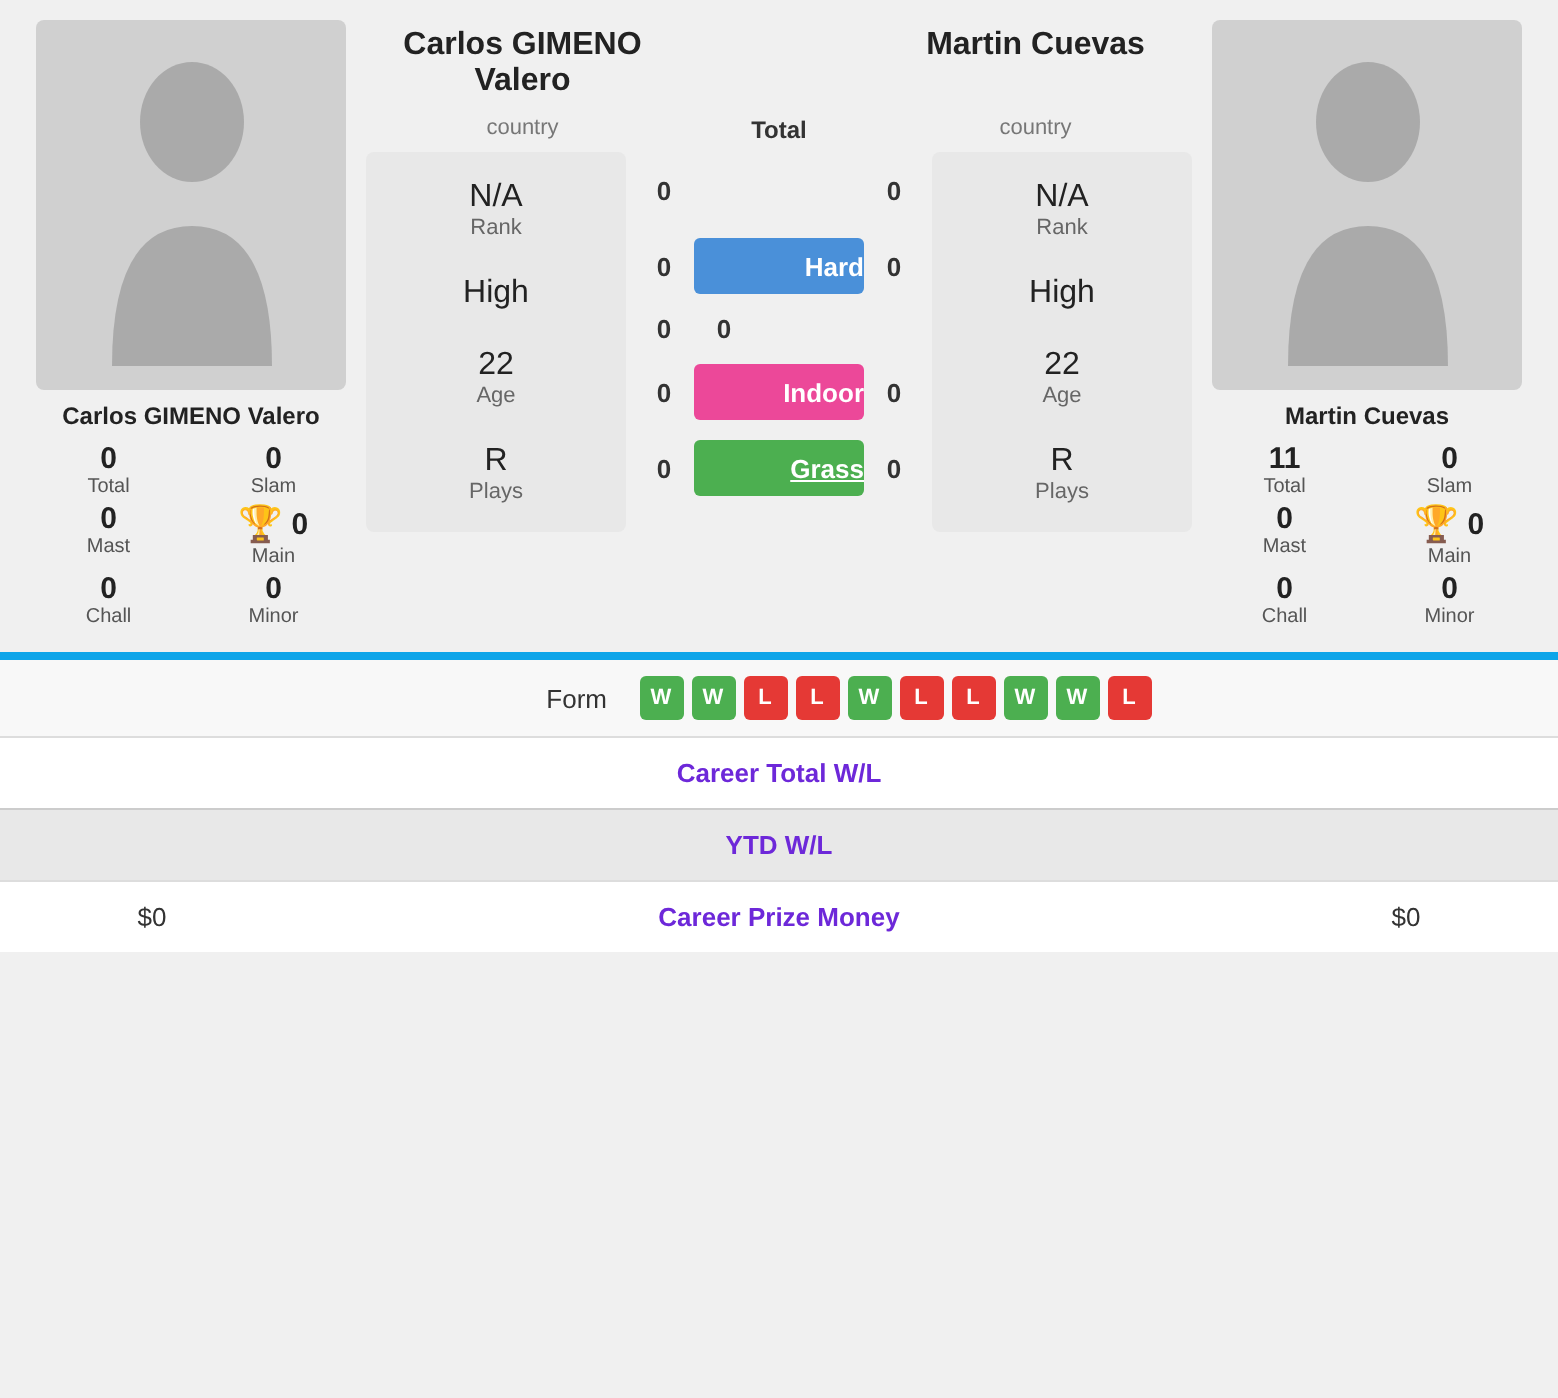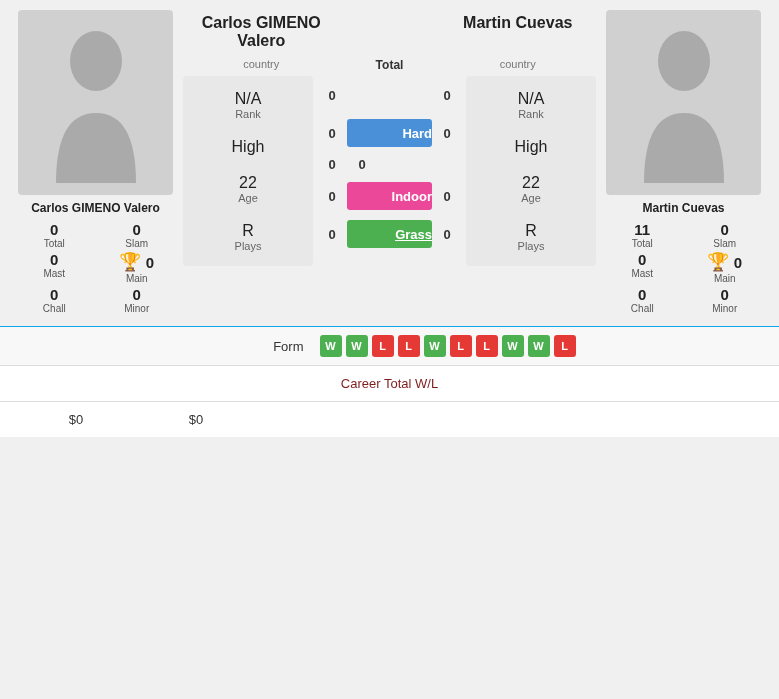--- a/index.html
+++ b/index.html
@@ -173,21 +173,21 @@
     .bottom-section {
       margin-top: 12px;
       background: #f0f0f0;
     }
 
     .form-section {
       display: flex;
       align-items: center;
       background: #f8f8f8;
       padding: 8px 16px;
-      border-top: 1px solid #0ea5e9;
+      border-top: 4px solid #0ea5e9;
     }
 
     .form-label {
       font-size: 13px;
       color: #333;
       width: 100px;
       text-align: right;
     }
 
     .form-badges {
@@ -216,22 +216,22 @@
       align-items: center;
       background: #e8e8e8;
       padding: 10px 16px;
       border-top: 1px solid #ccc;
     }
 
     .bottom-data-label {
       flex: 1;
       text-align: center;
       font-size: 13px;
-      font-weight: normal;
-      color: #7f1d1d;
+      font-weight: bold;
+      color: #6d28d9;
     }
 
     .bottom-data-left {
       width: 120px;
       text-align: center;
       font-size: 13px;
       color: #333;
     }
 
     .bottom-data-right {
@@ -446,22 +446,28 @@
       </div>
       <div style="flex:1;"></div>
     </div>
 
     <div class="bottom-white-row">
       <div style="flex:1;"></div>
       <div class="bottom-data-label">Career Total W/L</div>
       <div style="flex:1;"></div>
     </div>
 
+    <div class="bottom-data-row">
+      <div style="flex:1;"></div>
+      <div class="bottom-data-label">YTD W/L</div>
+      <div style="flex:1;"></div>
+    </div>
 
     <div class="bottom-white-row">
       <div class="bottom-data-left">$0</div>
+      <div class="bottom-data-label">Career Prize Money</div>
       <div class="bottom-data-right">$0</div>
     </div>
 
 
   </div>
 
 </div>
 
 </body></html>

